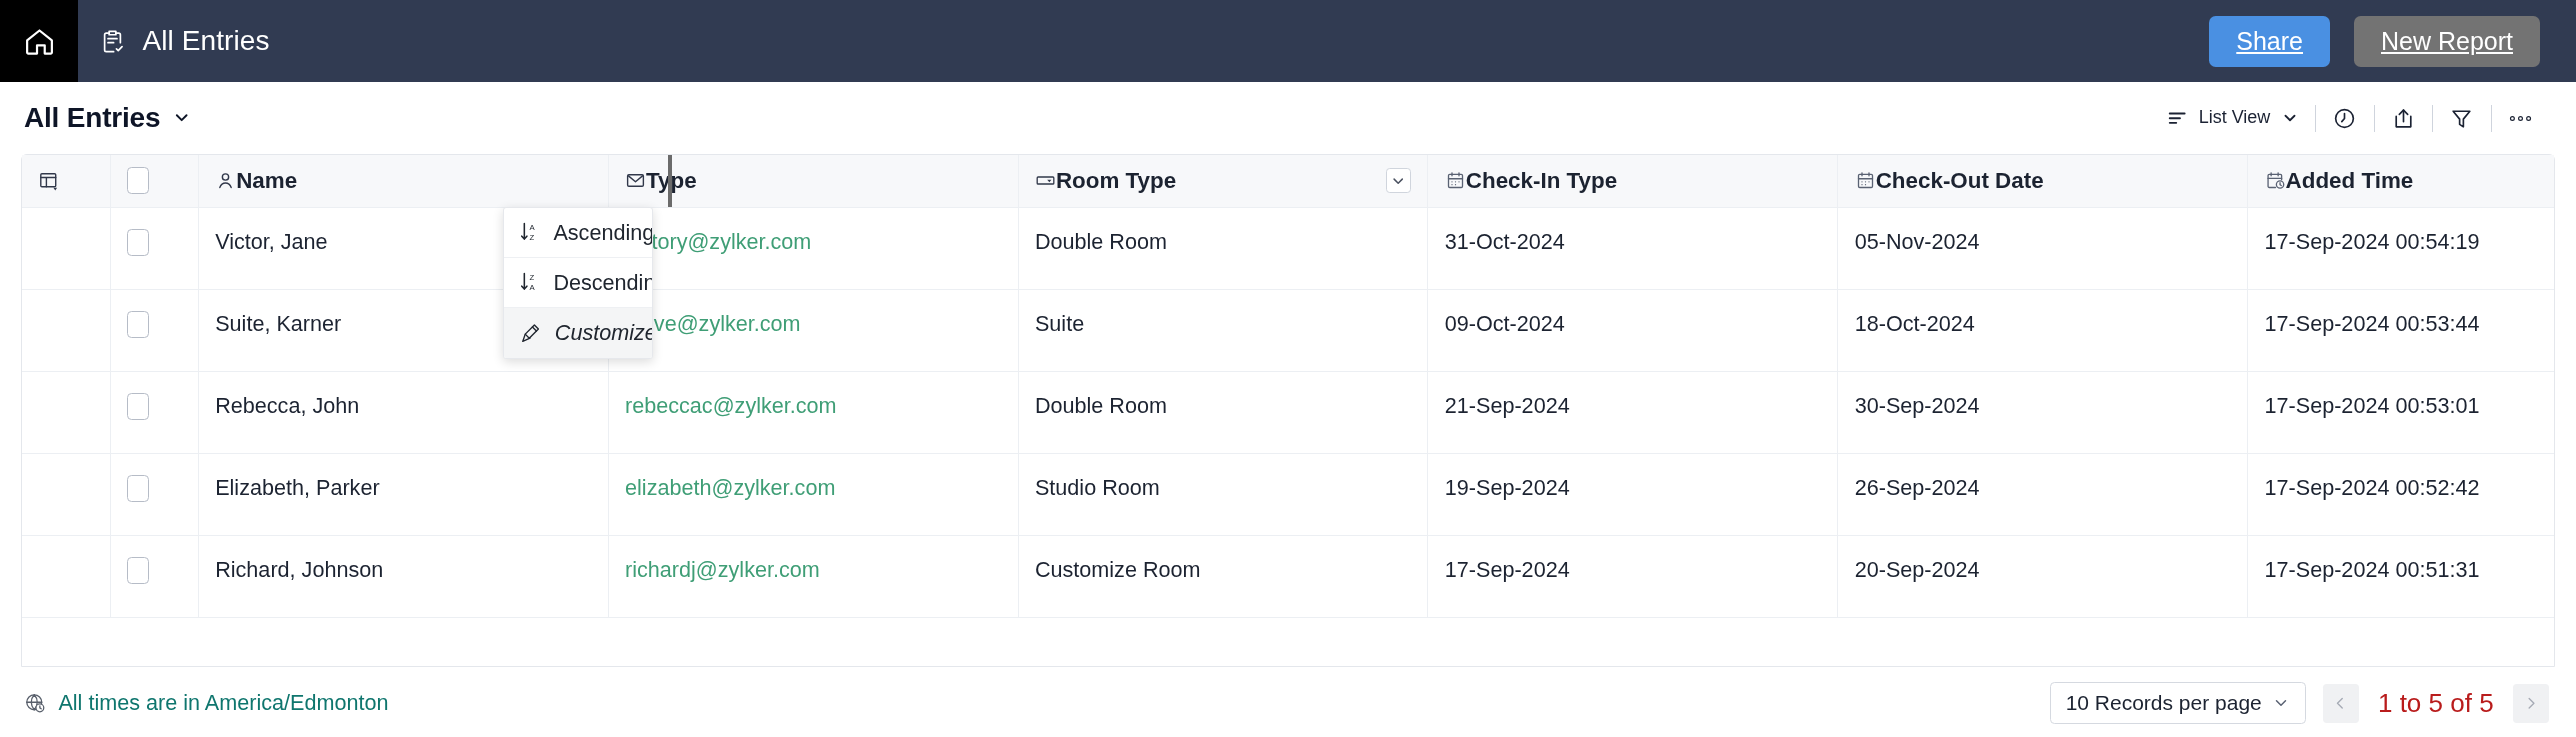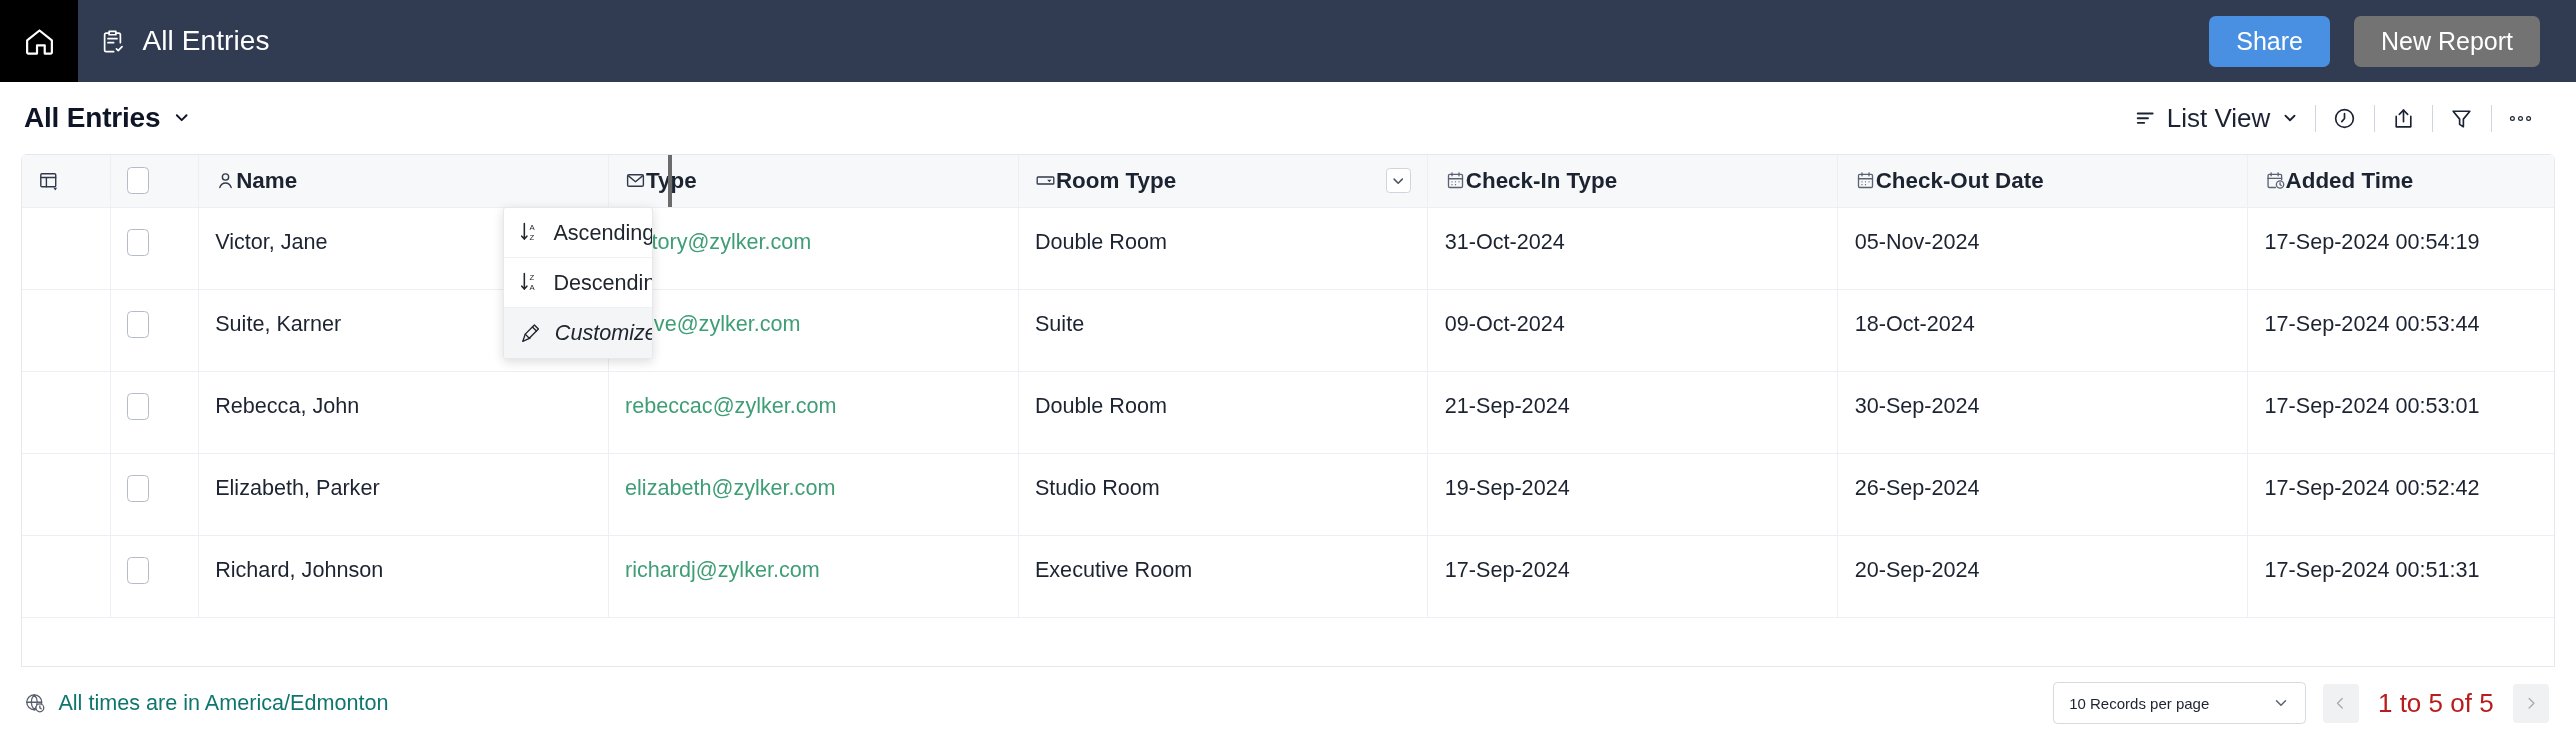--- a/index.html
+++ b/index.html
@@ -51,20 +51,21 @@
     border: none;
     border-radius: 6.7px;
     color: #fff;
     font-size: 25px;
     font-family: "Liberation Sans", sans-serif;
     padding: 0 27px;
     height: 51px;
     line-height: 51px;
     cursor: pointer;
     white-space: nowrap;
+    text-decoration: underline;
   }
   .btn-share   { background: #4a90e2; }
   .btn-report  { background: #737373; }
 
   
   .viewbar {
     height: 72px;
     display: flex;
     align-items: center;
     padding: 0 27px 0 24px;
@@ -82,21 +83,21 @@
     margin-left: auto;
     display: flex;
     align-items: center;
     gap: 0;
   }
   .tb-item {
     display: flex; align-items: center; gap: 10.4px;
     padding: 0 16.4px;
     cursor: pointer;
     color: #1b2233;
-    font-size: 26px;
+    font-size: 18px;
     white-space: nowrap;
   }
   .tb-div {
     width: 0.7px; height: 27px; background: #cfd4dd;
   }
 
   
   .table-wrap {
     margin: 0 21px;
     border: 0.7px solid #e4e7ec;
@@ -227,21 +228,21 @@
     margin-left: auto;
     display: flex; align-items: center; gap: 16.4px;
   }
   .per-page {
     border: 0.7px solid #d5d9e0;
     border-radius: 4.5px;
     height: 42px;
     min-width: 253px;
     display: flex; align-items: center;
     padding: 0 15px;
-    font-size: 15px;
+    font-size: 21px;
     color: #1c2331;
     background: #fff;
     cursor: pointer;
     gap: 10.4px;
     white-space: nowrap;
   }
   .per-page .cv { margin-left: auto; }
   .pg-btn {
     width: 36px; height: 39px;
     background: #f0f1f3;
@@ -497,21 +498,21 @@
         <td>Studio Room</td>
         <td>19-Sep-2024</td>
         <td>26-Sep-2024</td>
         <td>17-Sep-2024 00:52:42</td>
       </tr>
       <tr>
         <td></td>
         <td><span class="chk"></span></td>
         <td>Richard, Johnson</td>
         <td class="c-email"><a href="#">richardj@zylker.com</a></td>
-        <td>Executive Room</td>
+        <td>Customize Room</td>
         <td>17-Sep-2024</td>
         <td>20-Sep-2024</td>
         <td>17-Sep-2024 00:51:31</td>
       </tr>
     </tbody>
   </table>
 
   <div class="resize-handle"></div>
 
   <div class="sort-menu">

